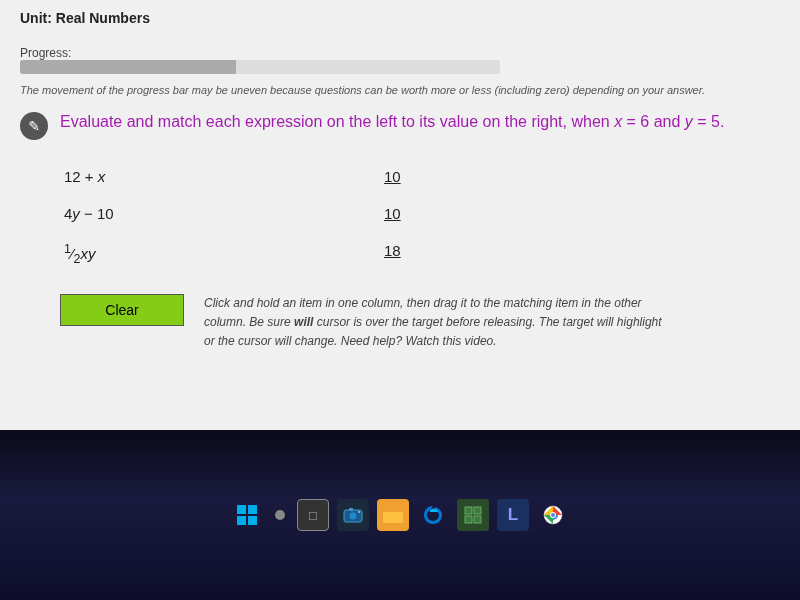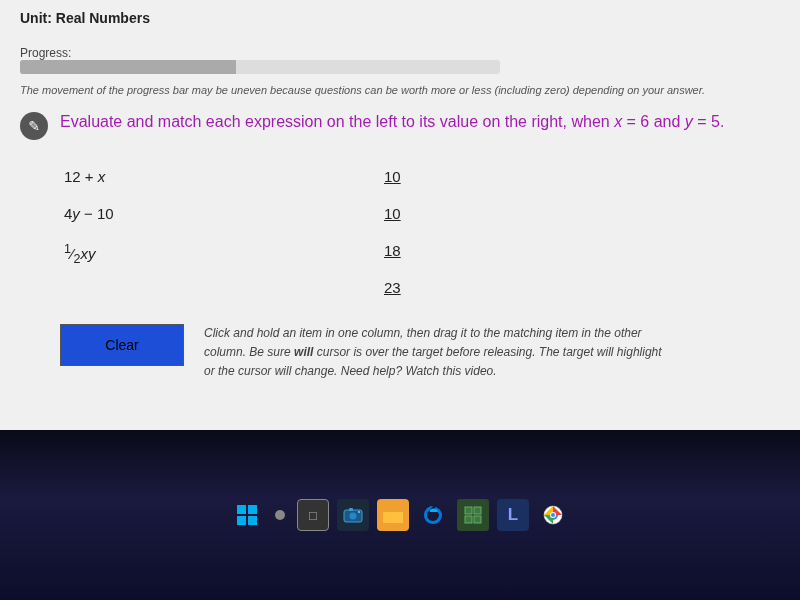--- a/index.html
+++ b/index.html
@@ -115,23 +115,23 @@
     .bottom-section {
       display: flex;
       align-items: flex-start;
       gap: 20px;
       margin-left: 40px;
       margin-top: 10px;
     }
 
     .clear-button {
       width: 124px;
-      height: 42px;
+      height: 32px;
       border: 1.5px solid #555;
-      background: #1d4ed8;
+      background: #84cc16;
       font-size: 14px;
       cursor: pointer;
       flex-shrink: 0;
     }
 
     .instructions-text {
       font-size: 12px;
       color: #444;
       font-style: italic;
       line-height: 1.6;
@@ -217,21 +217,20 @@
     <div class="expressions-col">
       <div class="expr-item">12 + <i>x</i></div>
       <div class="expr-item">4<i>y</i> − 10</div>
       <div class="expr-item"><sup>1</sup>⁄<sub>2</sub><i>xy</i></div>
     </div>
 
     <div class="values-col">
       <div class="value-item">10</div>
       <div class="value-item">10</div>
       <div class="value-item">18</div>
-      <div class="value-item">23</div>
     </div>
   </div>
 
   <div class="bottom-section">
     <button class="clear-button">Clear</button>
     <div class="instructions-text">
       Click and hold an item in one column, then drag it to the matching item in the other column. Be sure <b>will</b> cursor is over the target before releasing. The target will highlight or the cursor will change. Need help? Watch this video.
     </div>
   </div>
 

